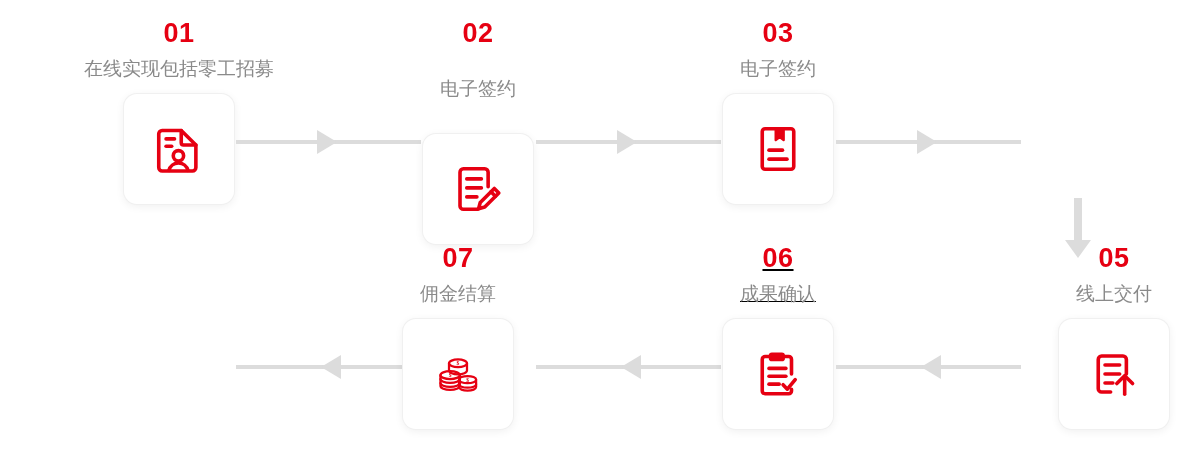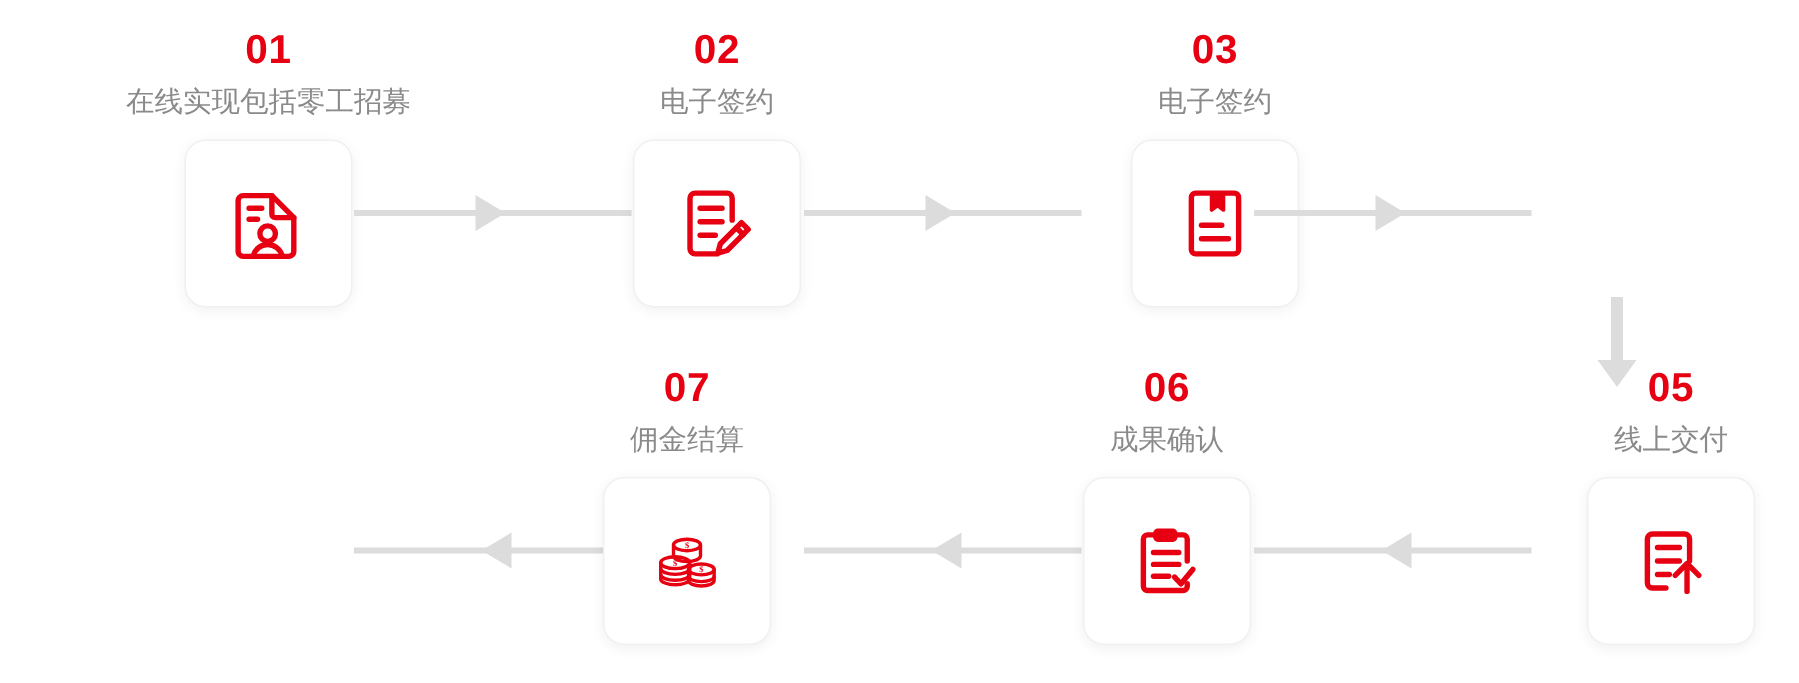--- a/index.html
+++ b/index.html
@@ -128,21 +128,21 @@
         </svg>
       </span>
     </div>
   </div>
 
   <div class="arrow-h right" style="left:236px; top:130px; width:185px;">
     <div class="line"></div>
     <div class="head"></div>
   </div>
 
-  <div class="step" style="left:368px; top:20px;">
+  <div class="step" style="left:368px; top:20px;gap:20px;">
     <div class="step-number">02</div>
     <div class="step-label">电子签约</div>
     <div class="step-card">
       <span>
         <svg width="54" height="54" viewBox="0 0 48 48" fill="none" stroke="#e60012" stroke-width="3.2" stroke-linecap="round" stroke-linejoin="round">
           <path d="M33 22v-13a3 3 0 0 0-3-3h-19a3 3 0 0 0-3 3v30a3 3 0 0 0 3 3h13"></path>
           <line x1="14" y1="15" x2="27" y2="15"></line>
           <line x1="14" y1="23" x2="27" y2="23"></line>
           <line x1="14" y1="31" x2="23" y2="31"></line>
           <path d="M38.5 23.5l4 4-12.5 12.5-5.5 1.5 1.5-5.5z"></path>
@@ -150,21 +150,21 @@
         </svg>
       </span>
     </div>
   </div>
 
   <div class="arrow-h right" style="left:536px; top:130px; width:185px;">
     <div class="line"></div>
     <div class="head"></div>
   </div>
 
-  <div class="step" style="left:700px; top:20px;">
+  <div class="step" style="left:668px; top:20px;">
     <div class="step-number">03</div>
     <div class="step-label">电子签约</div>
     <div class="step-card">
       <span>
         <svg width="54" height="54" viewBox="0 0 48 48" fill="none" stroke="#e60012" stroke-width="3.2" stroke-linecap="round" stroke-linejoin="round">
           <rect x="10" y="6" width="28" height="36" rx="2.5"></rect>
           <path d="M22 6h7v10l-3.5-2.6L22 16z" fill="#e60012" stroke-width="2.2"></path>
           <line x1="16" y1="25" x2="28" y2="25"></line>
           <line x1="16" y1="33" x2="32" y2="33"></line>
         </svg>
@@ -213,21 +213,21 @@
         </svg>
       </span>
     </div>
   </div>
 
   <div class="arrow-h left" style="left:536px; top:355px; width:185px;">
     <div class="line"></div>
     <div class="head"></div>
   </div>
 
-  <div class="step" style="left:668px; top:245px;">
+  <div class="step" style="left:668px; top:245px;text-decoration:underline;">
     <div class="step-number">06</div>
     <div class="step-label">成果确认</div>
     <div class="step-card">
       <span>
         <svg width="54" height="54" viewBox="0 0 48 48" fill="none" stroke="#e60012" stroke-width="3.2" stroke-linecap="round" stroke-linejoin="round">
           <path d="M36 24v-13a2.5 2.5 0 0 0-2.5-2.5h-21A2.5 2.5 0 0 0 10 11v28a2.5 2.5 0 0 0 2.5 2.5h21A2.5 2.5 0 0 0 36 39v-1.5"></path>
           <rect x="17" y="6" width="12" height="5.5" rx="1.6" fill="#e60012" stroke-width="2.4"></rect>
           <line x1="16" y1="19" x2="31" y2="19"></line>
           <line x1="16" y1="26" x2="31" y2="26"></line>
           <line x1="16" y1="33" x2="25" y2="33"></line>

